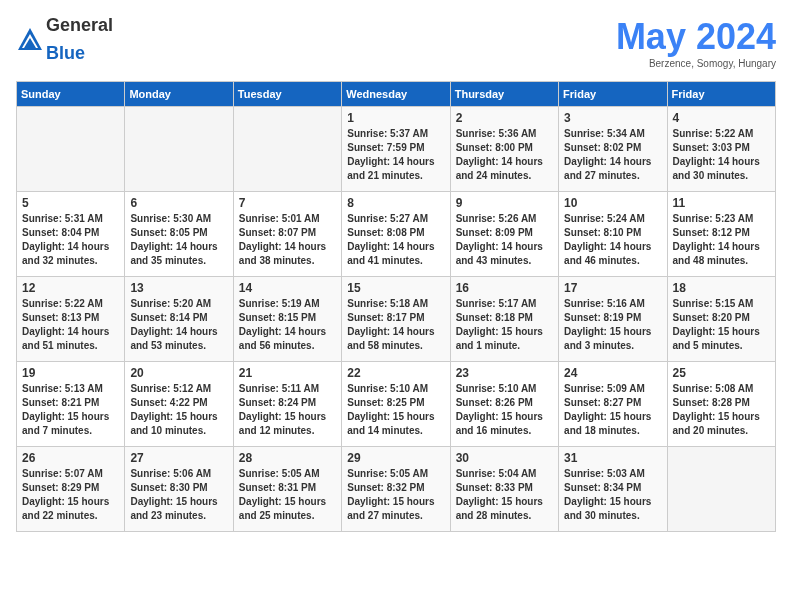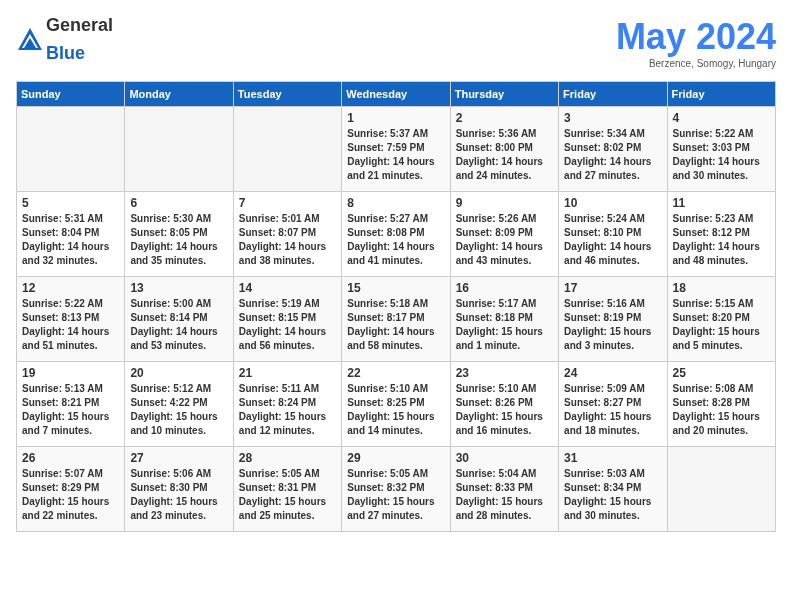--- a/index.html
+++ b/index.html
@@ -179,21 +179,21 @@
           <div class="day-info"><span>Sunrise: 5:23 AM</span><br><span>Sunset: 8:12 PM</span><br><span>Daylight: 14 hours</span><br><span>and 48 minutes.</span></div>
         </td>
       </tr>
       <tr>
         <td>
           <span class="day-num">12</span>
           <div class="day-info"><span>Sunrise: 5:22 AM</span><br><span>Sunset: 8:13 PM</span><br><span>Daylight: 14 hours</span><br><span>and 51 minutes.</span></div>
         </td>
         <td>
           <span class="day-num">13</span>
-          <div class="day-info"><span>Sunrise: 5:00 AM</span><br><span>Sunset: 8:14 PM</span><br><span>Daylight: 14 hours</span><br><span>and 53 minutes.</span></div>
+          <div class="day-info"><span>Sunrise: 5:20 AM</span><br><span>Sunset: 8:14 PM</span><br><span>Daylight: 14 hours</span><br><span>and 53 minutes.</span></div>
         </td>
         <td>
           <span class="day-num">14</span>
           <div class="day-info"><span>Sunrise: 5:19 AM</span><br><span>Sunset: 8:15 PM</span><br><span>Daylight: 14 hours</span><br><span>and 56 minutes.</span></div>
         </td>
         <td>
           <span class="day-num">15</span>
           <div class="day-info"><span>Sunrise: 5:18 AM</span><br><span>Sunset: 8:17 PM</span><br><span>Daylight: 14 hours</span><br><span>and 58 minutes.</span></div>
         </td>
         <td>

